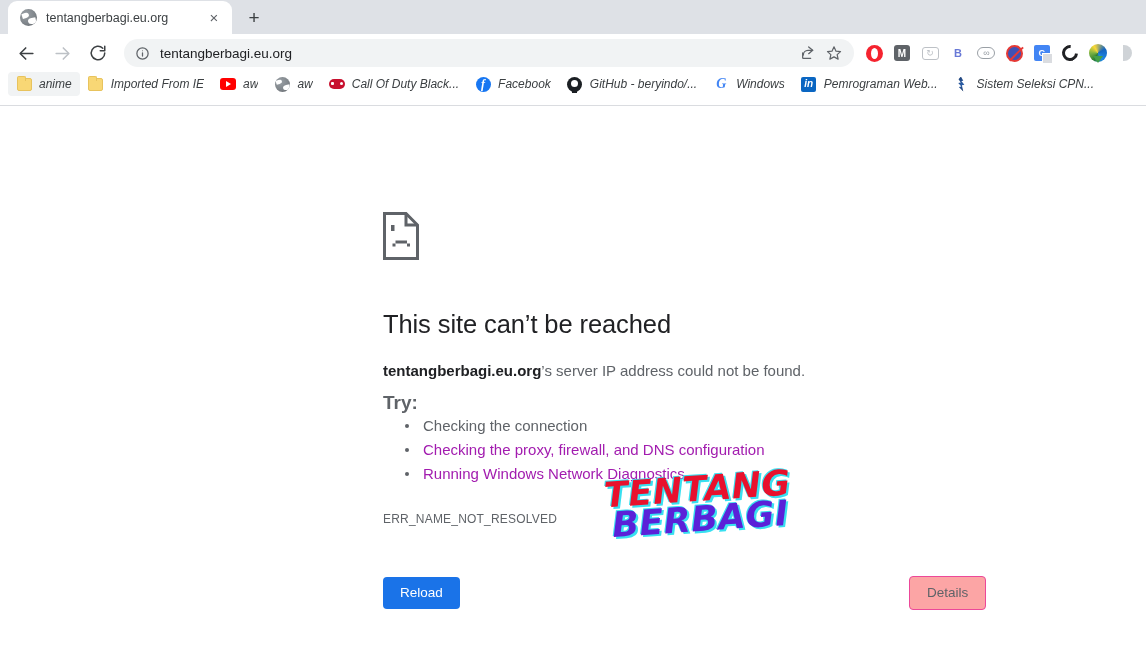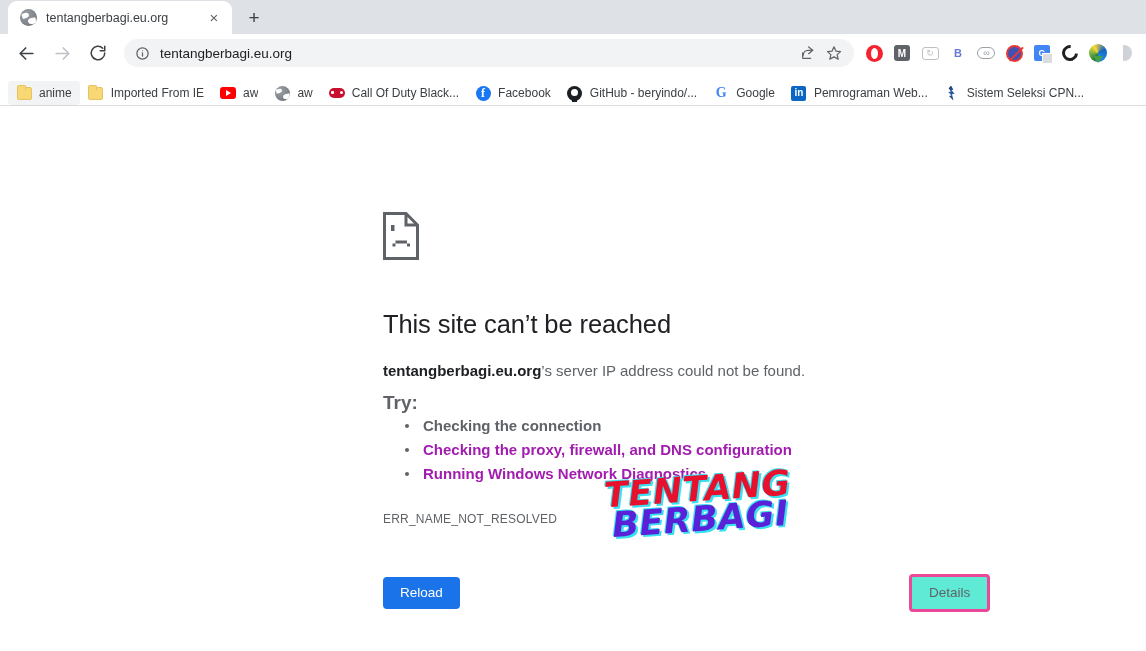--- a/index.html
+++ b/index.html
@@ -235,24 +235,25 @@
     border-radius: 0 8px 8px 0;
     background: #cfd3d7;
     margin-left: 2px;
   }
 
   
   .bookmarks {
     height: 34px;
     background: #ffffff;
     display: flex;
-    align-items: flex-end;
+    align-items: flex-start;
     padding: 0 8px;
     border-bottom: 1px solid #dadce0;
     overflow: hidden;
+    font-style: italic;
   }
   .bm {
     display: flex;
     align-items: center;
     height: 24px;
     padding: 0 8px;
     border-radius: 4px;
     flex: 0 0 auto;
     max-width: 210px;
   }
@@ -434,21 +435,20 @@
   .err-try {
     font-size: 19px;
     color: #5f6368;
     margin-bottom: 0;
     font-weight: bold;
   }
   .err-list {
     list-style: none;
     margin: 0 0 26px 0;
     padding: 0;
-    font-weight: bold;
   }
   .err-list li {
     font-size: 15px;
     color: #5f6368;
     line-height: 1.6;
     padding-left: 40px;
     position: relative;
   }
   .err-list li::before {
     content: "";
@@ -479,23 +479,23 @@
     border: none;
     border-radius: 4px;
     font-size: 13.5px;
     font-family: "Liberation Sans", sans-serif;
     padding: 9px 17px;
     line-height: 1;
   }
   .btn-details {
     position: absolute;
     left: 526px;
-    background: #5eead4;
+    background: #fca5a5;
     color: #5f6368;
-    border: 3px solid #ec4899;
+    border: 1px solid #ec4899;
     border-radius: 4px;
     font-size: 13.5px;
     font-family: "Liberation Sans", sans-serif;
     padding: 9px 17px;
     line-height: 1;
   }
 
   
   .watermark {
     position: absolute;
@@ -656,21 +656,21 @@
   <div class="bm">
     <span class="bm-icon">
         <span class="f-gh"></span>
       </span>
     <span class="bm-label">GitHub - beryindo/...</span>
   </div>
   <div class="bm">
     <span class="bm-icon">
         <span class="f-google">G</span>
       </span>
-    <span class="bm-label">Google</span>
+    <span class="bm-label">Windows</span>
   </div>
   <div class="bm">
     <span class="bm-icon">
         <span class="f-li">in</span>
       </span>
     <span class="bm-label">Pemrograman Web...</span>
   </div>
   <div class="bm">
     <span class="bm-icon">
         <span class="f-cpns"></span>

